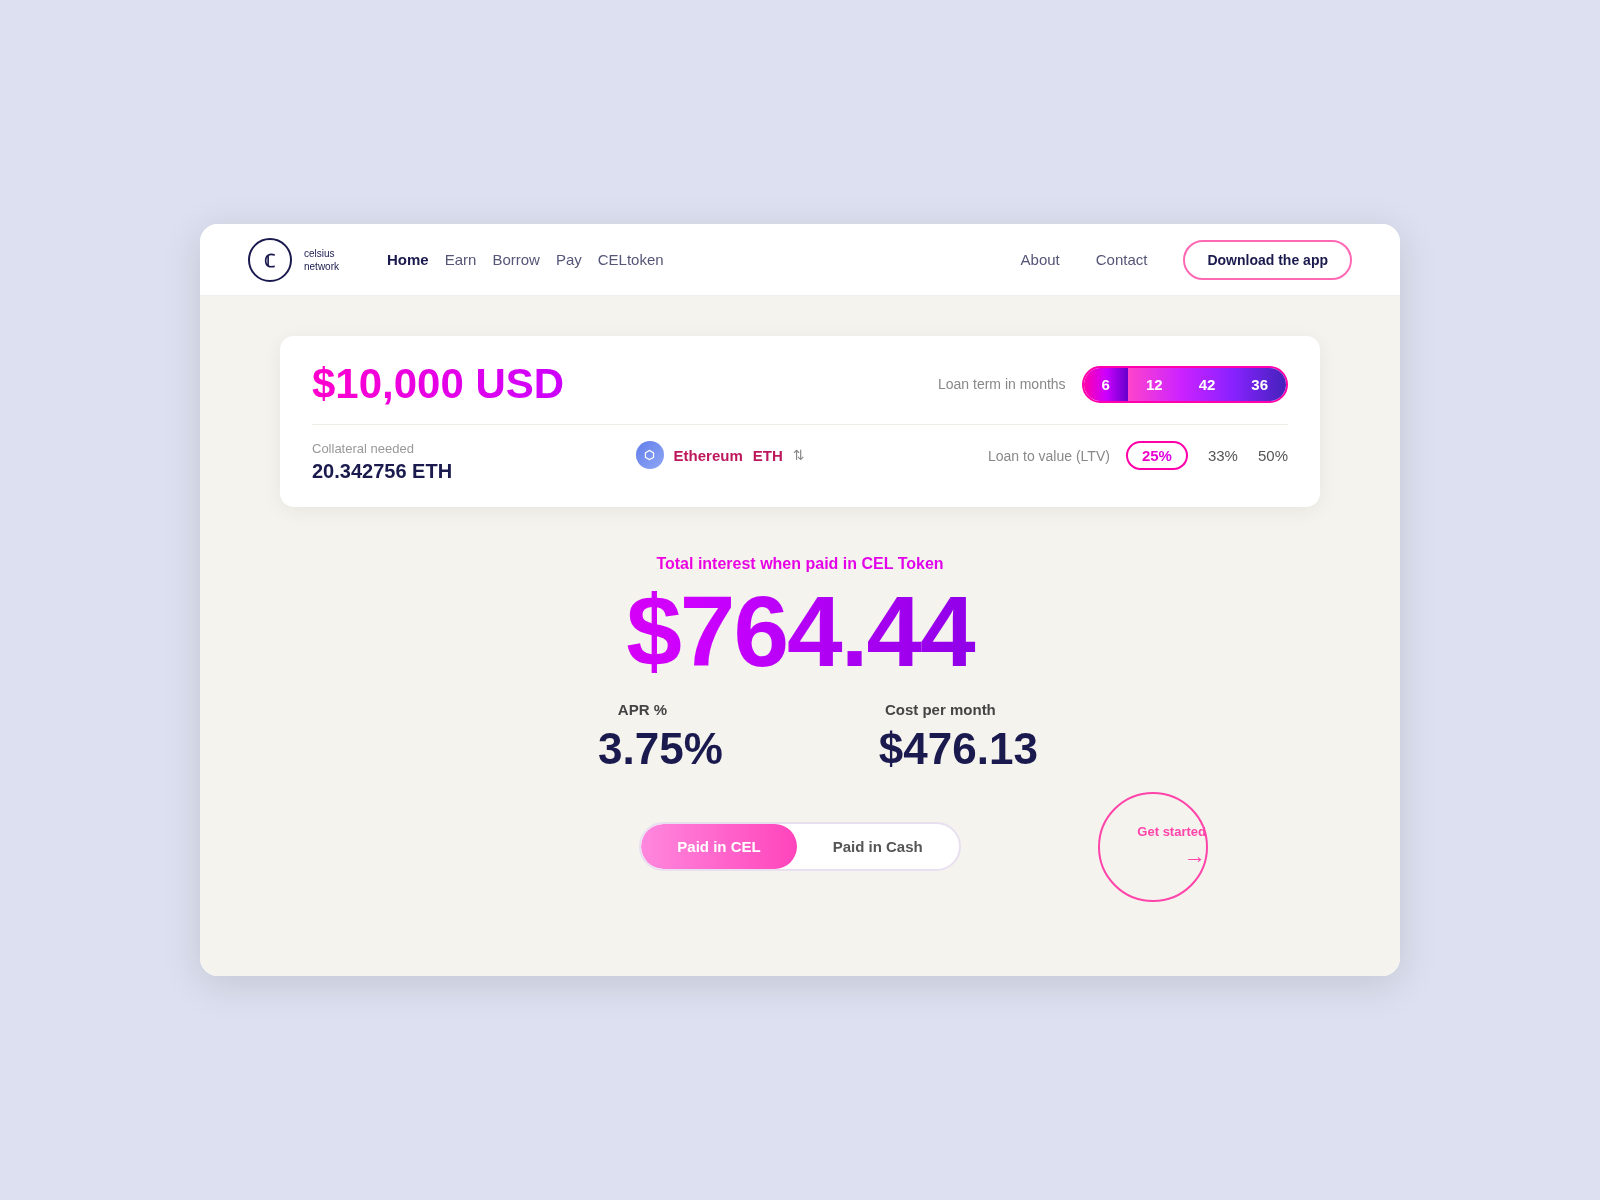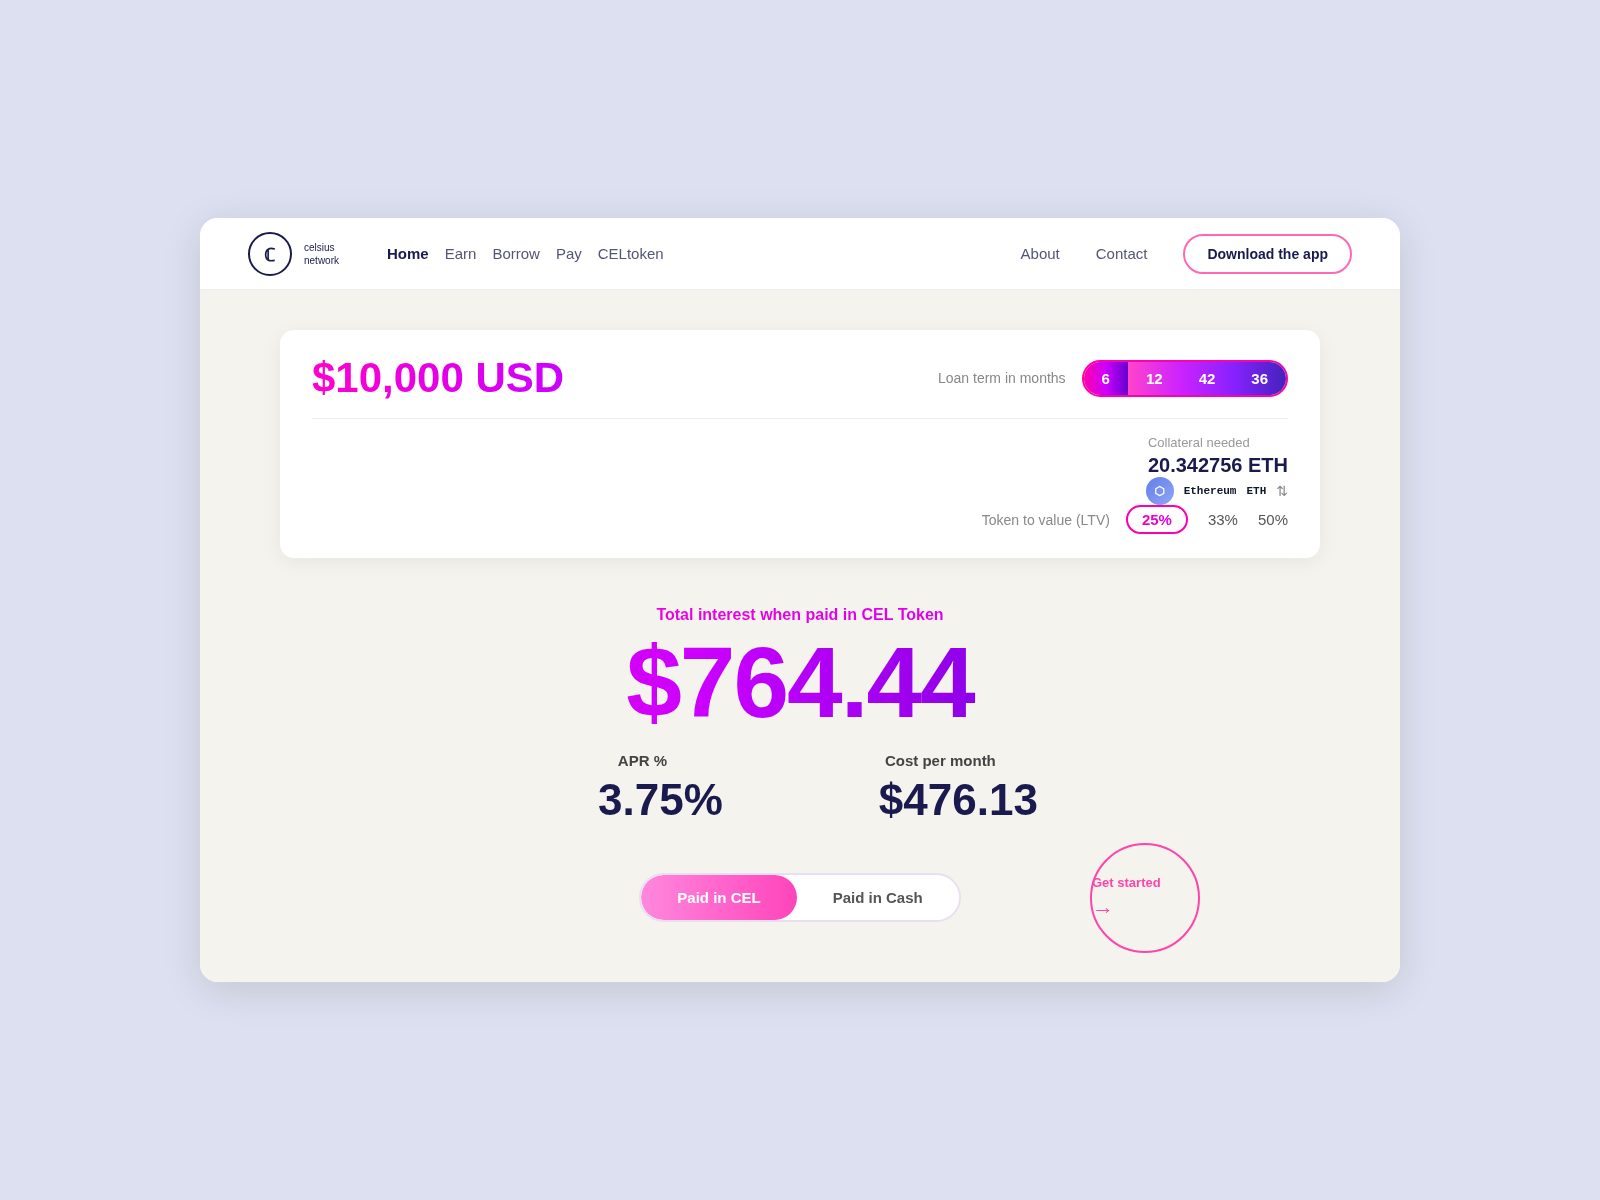--- a/index.html
+++ b/index.html
@@ -171,24 +171,23 @@
       color: white;
     }
 
     
     .term-pill:nth-child(2) { background: linear-gradient(90deg, #ff44cc, #cc22ff); color: white; }
     .term-pill:nth-child(3) { background: linear-gradient(90deg, #cc22ff, #8822ff); color: white; }
     .term-pill:nth-child(4) { background: linear-gradient(90deg, #8822ff, #4422bb); color: white; }
 
     .calc-bottom {
       display: flex;
-      align-items: flex-end;
+      align-items: flex-start;
       justify-content: space-between;
       padding-top: 16px;
-      flex-direction: column;
     }
 
     .collateral-section {
       display: flex;
       flex-direction: column;
       gap: 4px;
     }
 
     .collateral-label {
       font-size: 13px;
@@ -214,24 +213,23 @@
       background: linear-gradient(135deg, #627eea, #8fa6f5);
       display: flex;
       align-items: center;
       justify-content: center;
       color: white;
       font-size: 12px;
       font-weight: 700;
     }
 
     .crypto-name {
-      font-size: 11px;
-      color: #0f172a;
+      font-size: 15px;
+      color: #be185d;
       font-weight: 600;
-      font-family: Liberation Mono, monospace;
     }
 
     .crypto-arrows {
       font-size: 14px;
       color: #888;
       cursor: pointer;
     }
 
     .ltv-section {
       display: flex;
@@ -350,29 +348,29 @@
     }
 
     .payment-option.active {
       background: linear-gradient(90deg, #ff88dd, #ff44bb);
       color: white;
       border-radius: 28px;
     }
 
     .get-started-btn {
       position: absolute;
-      right: 120px;
+      right: 112px;
       width: 110px;
       height: 110px;
       border-radius: 50%;
       border: 2px solid #ff44aa;
       background: transparent;
       display: flex;
       flex-direction: column;
-      align-items: flex-start;
+      align-items: flex-end;
       justify-content: center;
       cursor: pointer;
       gap: 4px;
     }
 
     .get-started-text {
       font-size: 13px;
       font-weight: 700;
       color: #ff44aa;
     }
@@ -434,21 +432,21 @@
         </div>
 
         <div class="crypto-selector">
           <div class="eth-icon">⬡</div>
           <span class="crypto-name">Ethereum</span>
           <span class="crypto-name">ETH</span>
           <span class="crypto-arrows">⇅</span>
         </div>
 
         <div class="ltv-section">
-          <span class="ltv-label">Token to value (LTV)</span>
+          <span class="ltv-label">Loan to value (LTV)</span>
           <div class="ltv-options">
             <span class="ltv-option active">25%</span>
             <span class="ltv-option">33%</span>
             <span class="ltv-option">50%</span>
           </div>
         </div>
       </div>
     </div>
 
     <div class="interest-section">

